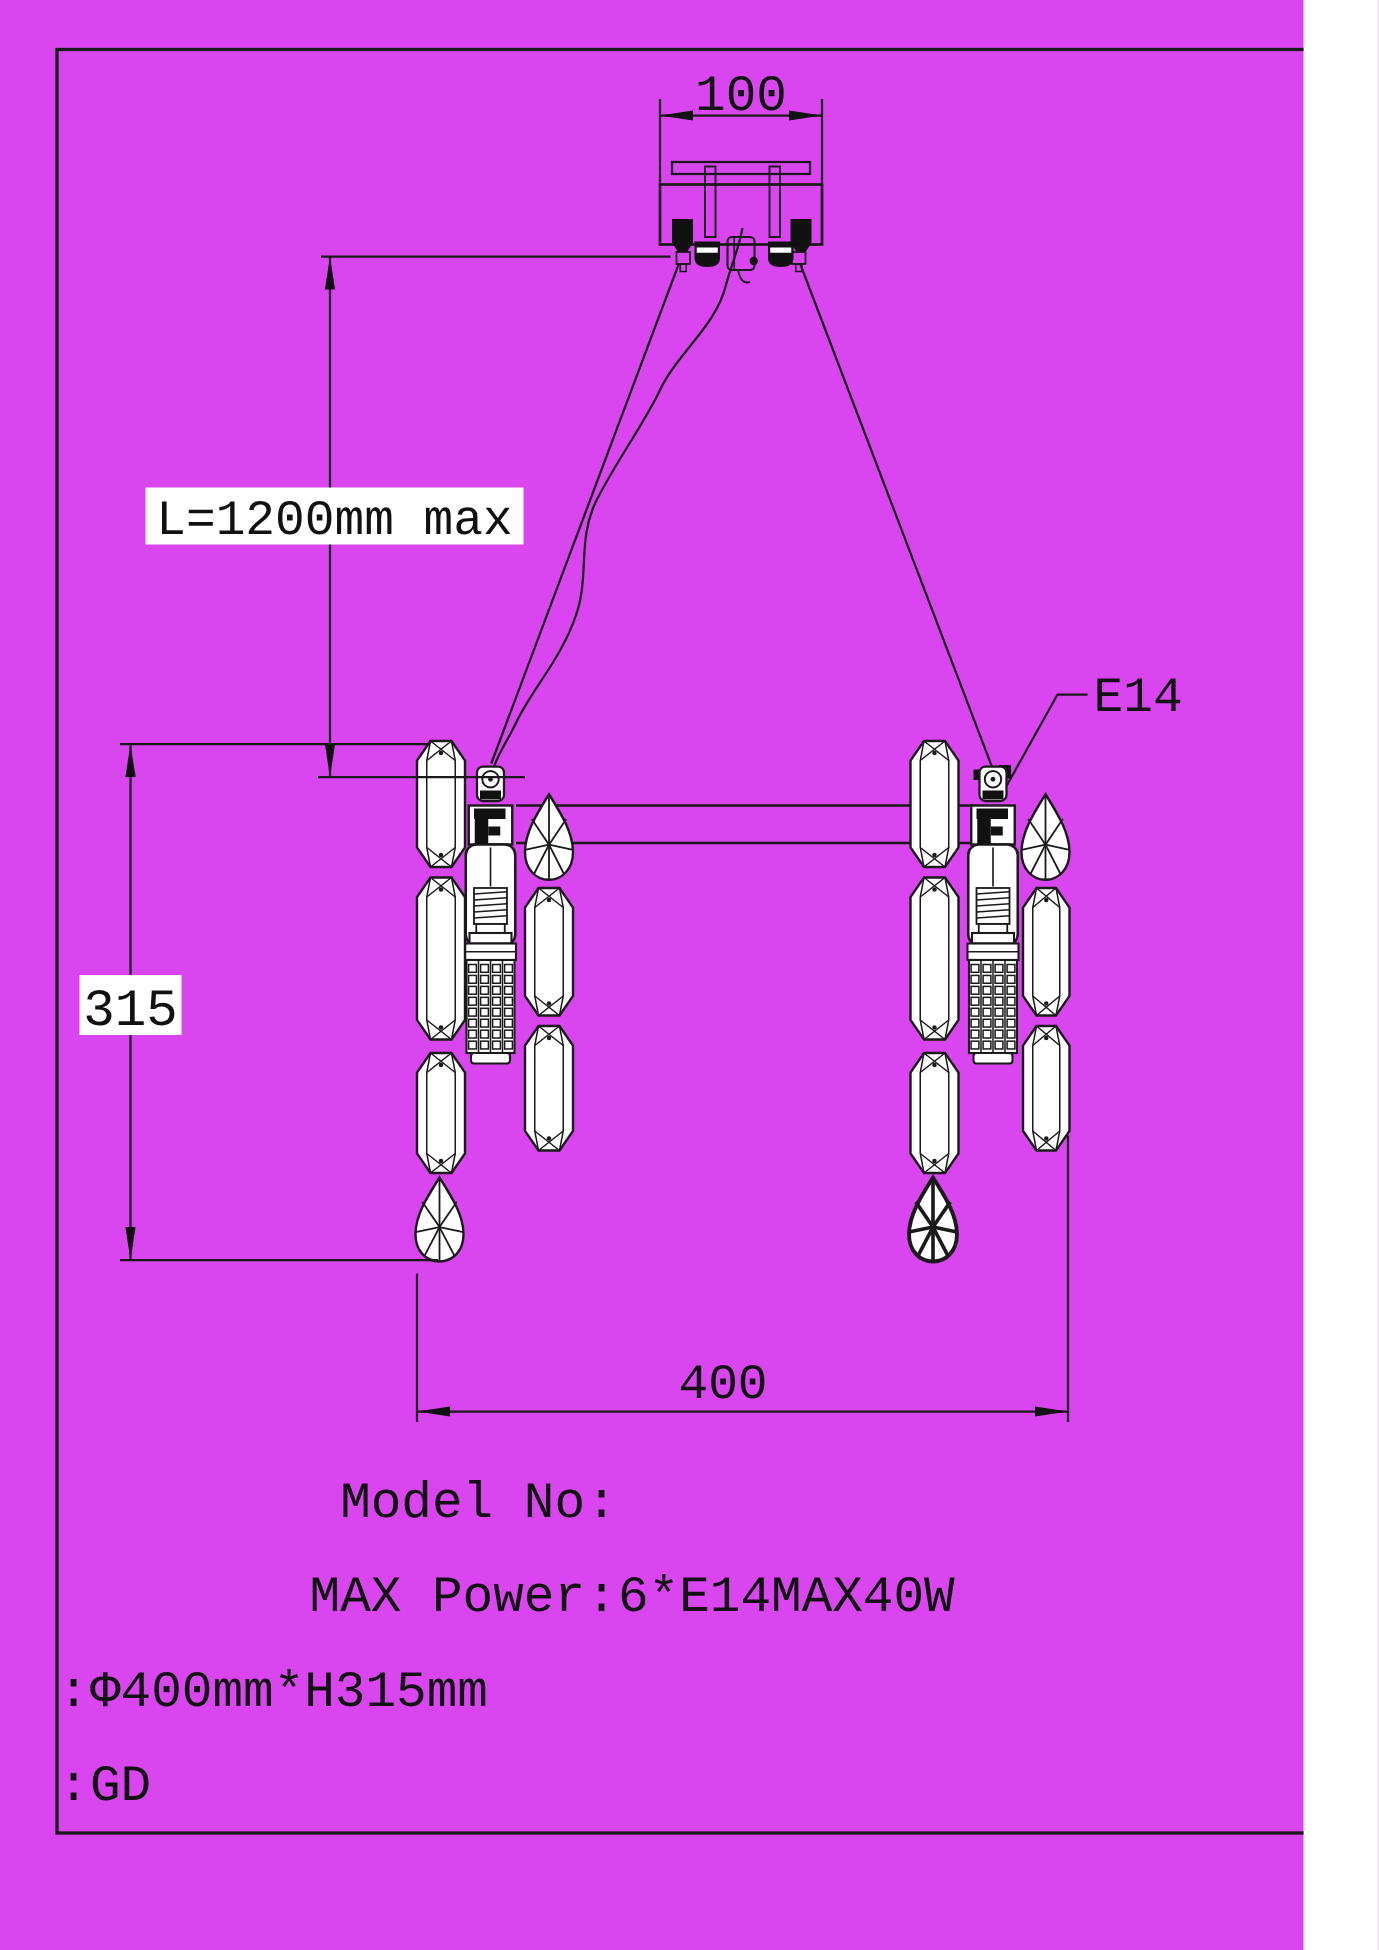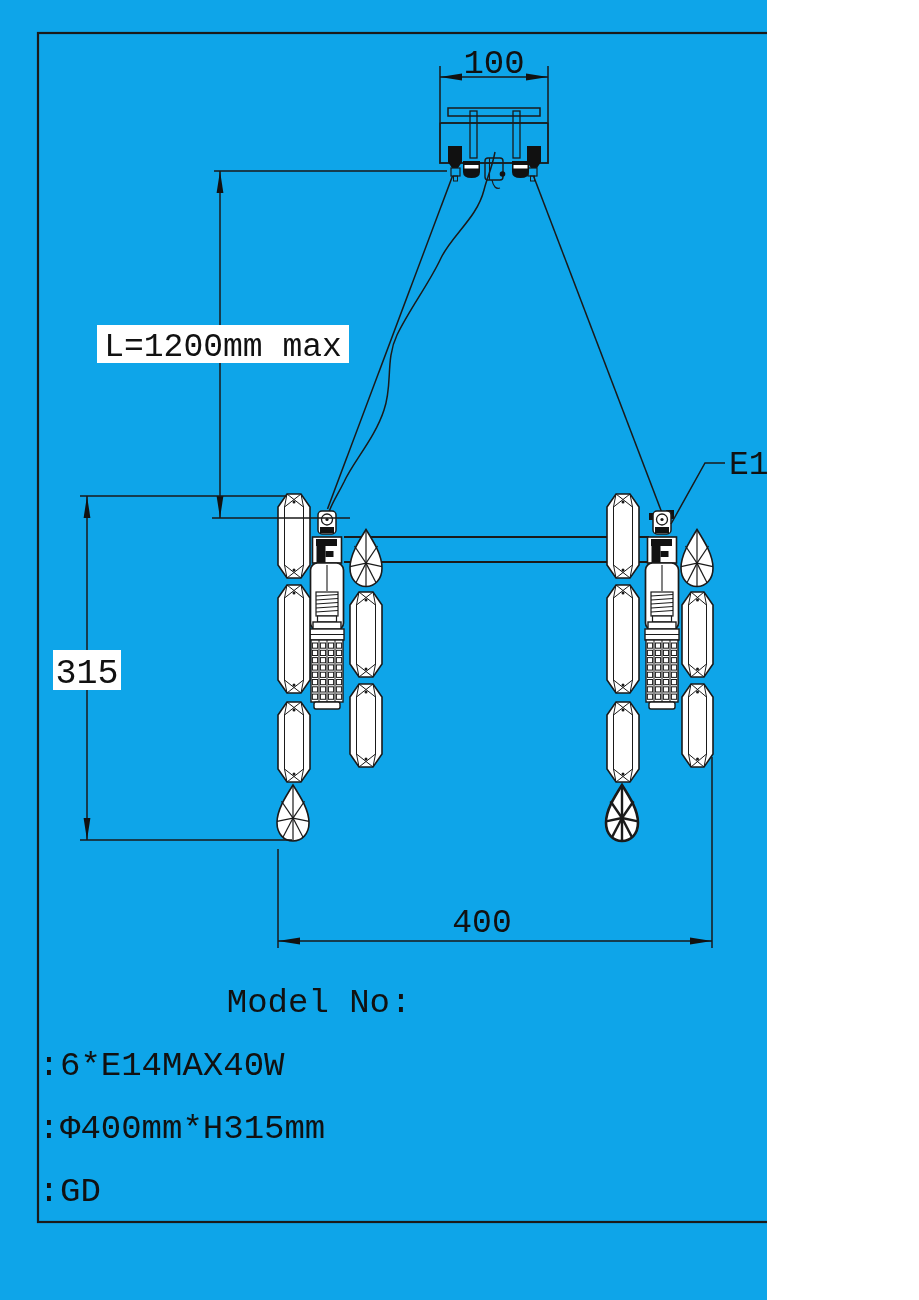--- a/index.html
+++ b/index.html
@@ -1,16 +1,16 @@
 <!DOCTYPE html>
 <html><head>
 <meta charset="utf-8">
 <style>
   html,body{margin:0;padding:0;background:#fff;}
-  .page{position:relative;width:767px;height:1300px;background:#0ea5e9;overflow:hidden;
+  .page{position:relative;width:869px;height:1300px;background:#d946ef;overflow:hidden;
         font-family:"Liberation Mono","DejaVu Sans Mono",monospace;color:#111;}
   svg{position:absolute;left:0;top:0;}
   svg text{font-family:"Liberation Mono","DejaVu Sans Mono",monospace;fill:#111;}
   .specs{position:absolute;left:38px;top:972px;width:846px;}
   .spec-row{display:flex;height:63px;line-height:63px;font-size:34px;white-space:pre;}
   .spec-label{width:352px;text-align:right;}
   .spec-colon{width:22px;text-align:center;}
   .spec-value{text-align:left;}
 </style>
 </head>
@@ -358,21 +358,21 @@
       <path d="M671,524 L705,463 L725,463" fill="none" stroke-width="1.5"></path>
       <text x="729" y="474" font-size="33" text-anchor="start" stroke="none">E14</text>
     </g>
   </svg>
 
   <div class="specs">
     <div class="spec-row">
       <span class="spec-label">Model No</span><span class="spec-colon">:</span>
     </div>
     <div class="spec-row">
-      <span class="spec-colon">:</span><span class="spec-value">6*E14MAX40W</span>
+      <span class="spec-label">MAX Power</span><span class="spec-colon">:</span><span class="spec-value">6*E14MAX40W</span>
     </div>
     <div class="spec-row">
       <span class="spec-colon">:</span><span class="spec-value">Φ400mm*H315mm</span>
     </div>
     <div class="spec-row">
       <span class="spec-colon">:</span><span class="spec-value">GD</span>
     </div>
   </div>
 </div>
 

